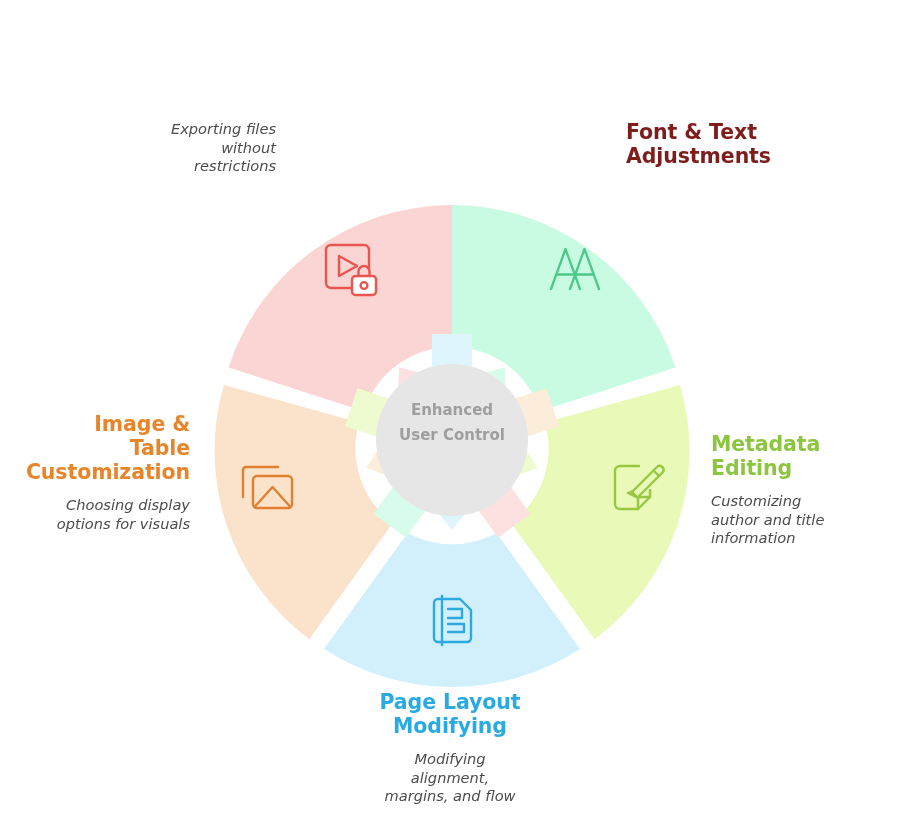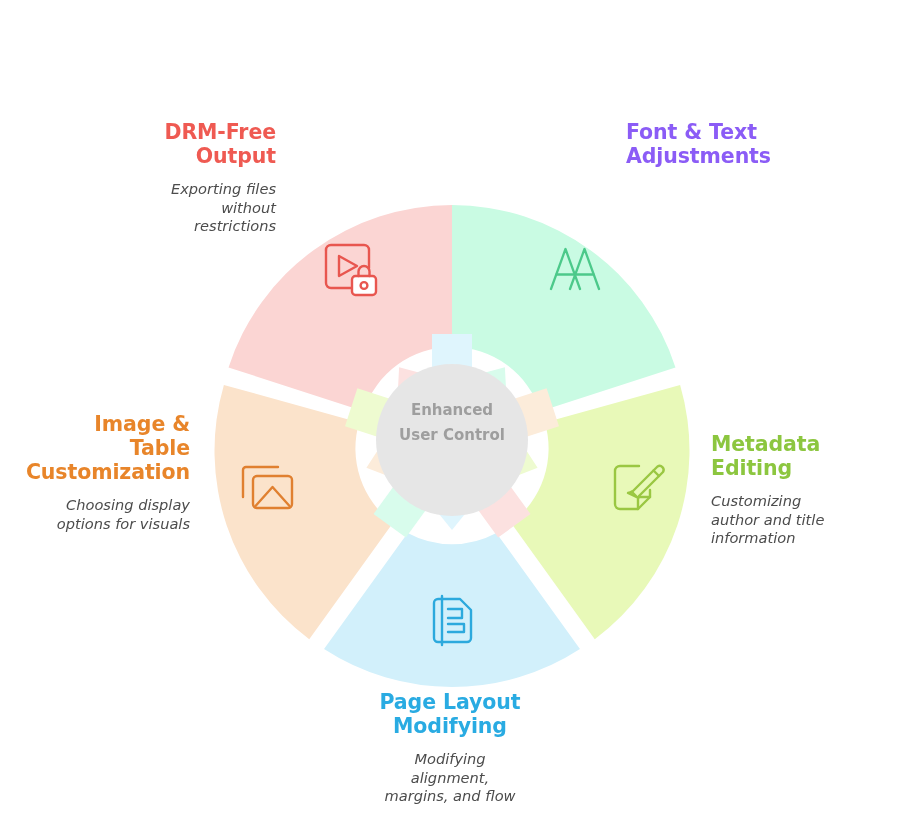--- a/index.html
+++ b/index.html
@@ -207,29 +207,27 @@
       <rect x="13" y="13" width="39" height="32" rx="4"></rect>
       <path d="M 15.5 43 L 32.5 24 L 49.5 43"></path>
     </g>
 
   </svg>
 
   <div class="hub-text">Enhanced
 User Control</div>
 
   <div class="label-block lb-drm">
-    <div class="label-title" style="color:#ef5a52;">DRM-Free
-Output</div>
     <div class="label-desc">Exporting files
 without
 restrictions</div>
   </div>
 
   <div class="label-block lb-font">
-    <div class="label-title" style="color:#8b5cf6;">Font &amp; Text
+    <div class="label-title" style="color:#7f1d1d;">Font &amp; Text
 Adjustments</div>
   </div>
 
   <div class="label-block lb-metadata">
     <div class="label-title" style="color:#8cc63f;">Metadata
 Editing</div>
     <div class="label-desc">Customizing
 author and title
 information</div>
   </div>

